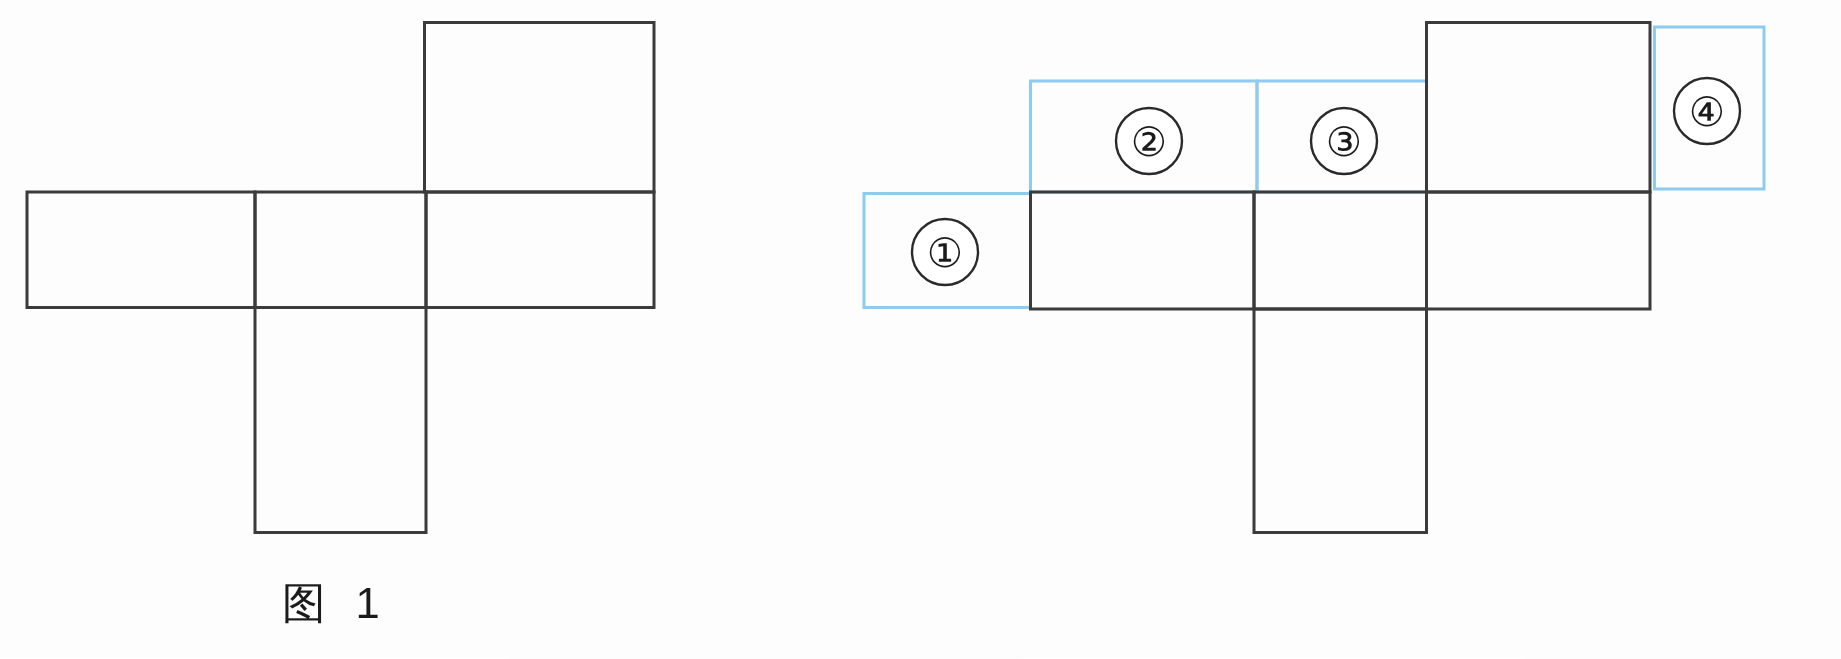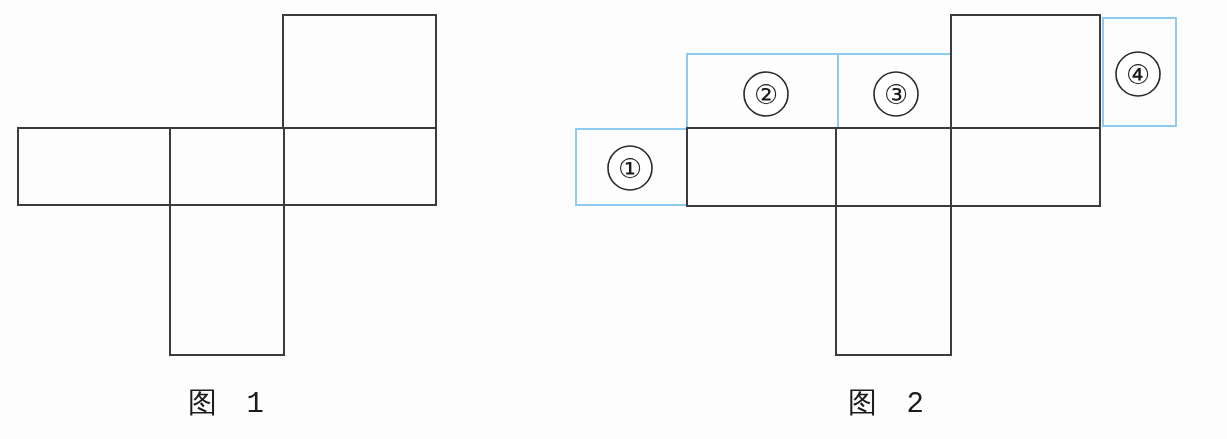--- a/index.html
+++ b/index.html
@@ -21,21 +21,21 @@
   #figure-svg {
     position: absolute;
     left: 0;
     top: 0;
     width: 1227px;
     height: 439px;
     display: block;
   }
   .fig-caption {
     position: absolute;
-    font-family: Liberation Mono, monospace;
+    font-family: Liberation Sans, sans-serif;
     font-size: 29px;
     color: #1b1b1b;
     letter-spacing: 6px;
     white-space: nowrap;
     user-select: none;
   }
   #caption-1 {
     left: 188px;
     top: 383px;
   }
@@ -96,15 +96,14 @@
         <text class="marker-label" x="896" y="95">③</text>
       </g>
       <g>
         <circle cx="1138" cy="74" r="22" fill="#ffffff" stroke="#2a2a2a" stroke-width="1.6"></circle>
         <text class="marker-label" x="1138" y="75">④</text>
       </g>
     </g>
   </svg>
 
   <div id="caption-1" class="fig-caption">图 1</div>
-  <div id="caption-2" class="fig-caption">图 2</div>
 
 </div>
 
 </body></html>

